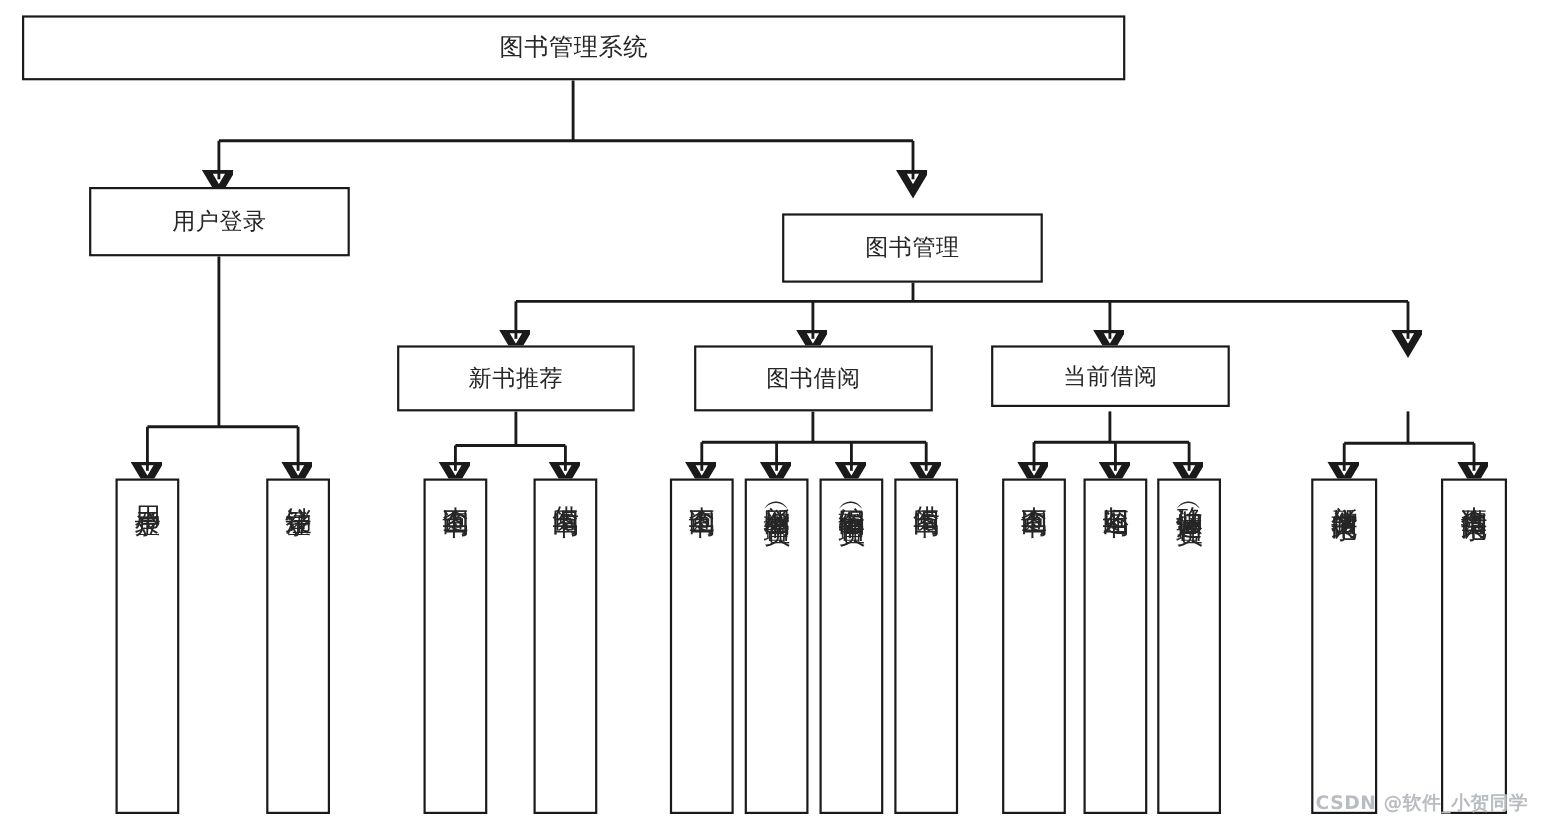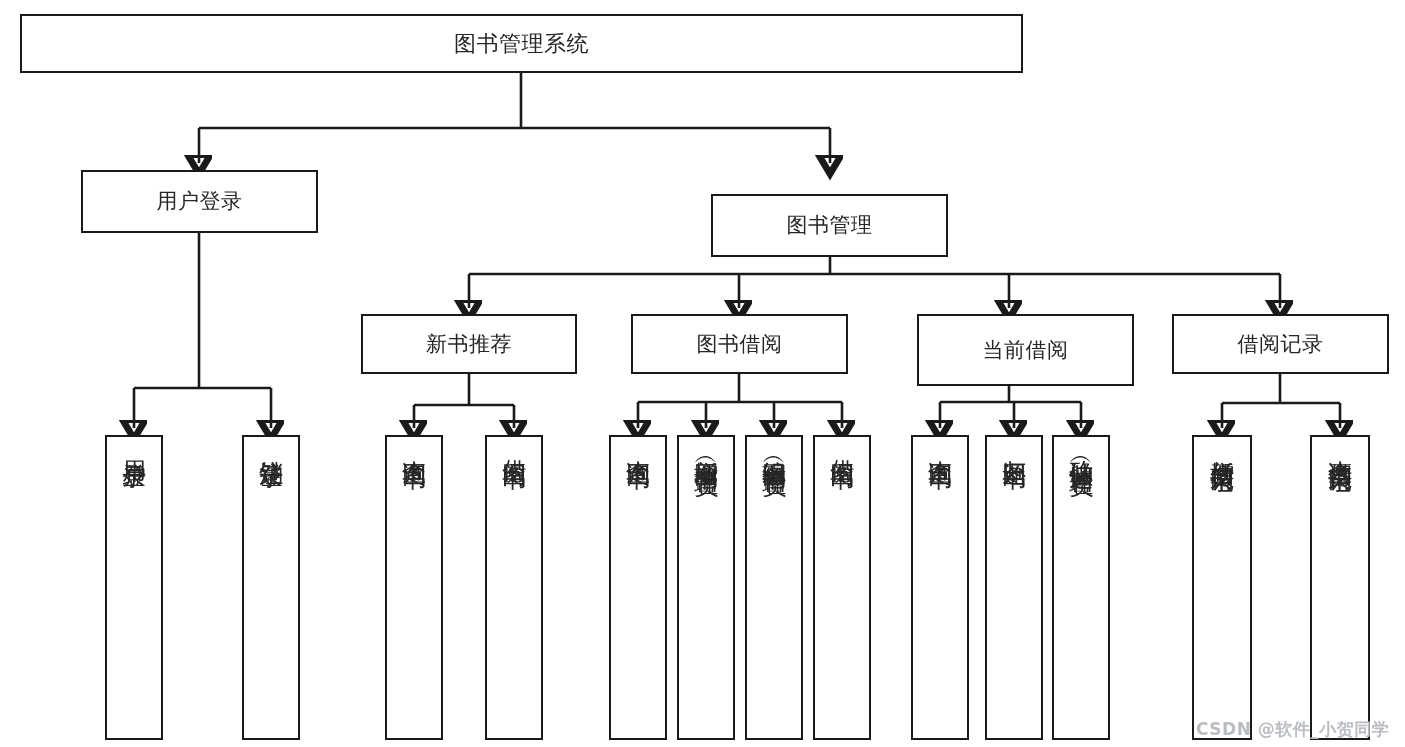--- a/index.html
+++ b/index.html
@@ -129,25 +129,22 @@
   <div class="node h" style="left:711px;top:170px;width:237px;height:63px;margin-top:24px;">
     <span class="label">图书管理</span>
   </div>
 
   <div class="node h" style="left:361px;top:314px;width:216px;height:60px;">
     <span class="label">新书推荐</span>
   </div>
   <div class="node h" style="left:631px;top:314px;width:217px;height:60px;">
     <span class="label">图书借阅</span>
   </div>
-  <div class="node h" style="left:901px;top:314px;width:217px;height:72px;margin-left:16px;">
+  <div class="node h" style="left:901px;top:314px;width:217px;height:56px;">
     <span class="label">当前借阅</span>
-  </div>
-  <div class="node h" style="left:1172px;top:314px;width:217px;height:60px;">
-    <span class="label">借阅记录</span>
   </div>
 
   <div class="node v" style="left:105px;top:435px;width:58px;height:305px;">
     <span class="label">用户登录</span>
   </div>
   <div class="node v" style="left:242px;top:435px;width:58px;height:305px;">
     <span class="label">注销登录</span>
   </div>
 
   <div class="node v" style="left:385px;top:435px;width:58px;height:305px;">

